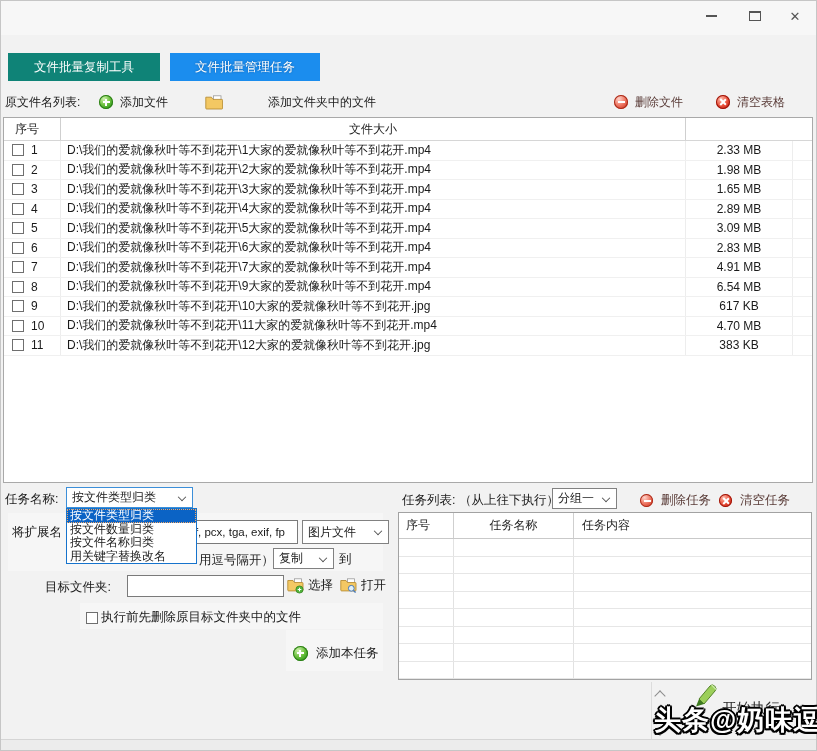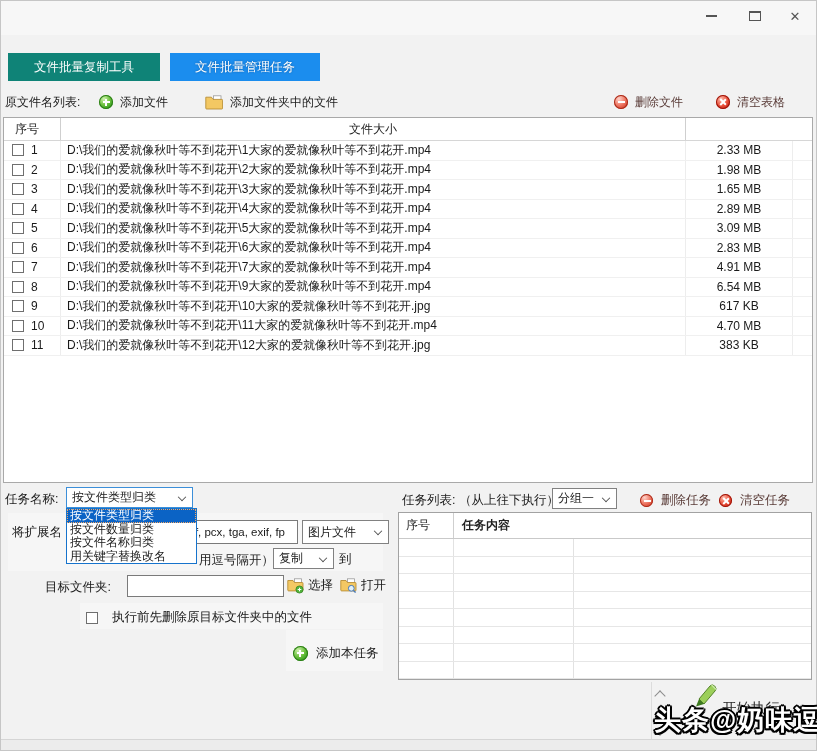--- a/index.html
+++ b/index.html
@@ -66,21 +66,21 @@
   .ddl { position:absolute; left:66px; top:508px; width:131px; height:56px; background:#fff; border:1px solid #1673CC; z-index:30; }
   .ddl .opt { height:13.5px; line-height:13.5px; font-size:12px; padding-left:3px; white-space:nowrap; overflow:hidden; }
   .ddl .sel { background:#0B63C5; color:#fff; outline:1px dotted #F0A868; outline-offset:-1px; }
 
   .flat-btn { position:absolute; display:flex; align-items:center; gap:4px; font-size:12.5px; white-space:nowrap; }
 
   
   .task-table { position:absolute; left:398px; top:512px; width:414px; height:168px; background:#fff; border:1px solid #a2a2a2; }
   .tt-header { display:grid; grid-template-columns:55px 120px 1fr; height:26px; border-bottom:1px solid #c9c9c9; }
   .tt-header > div { display:flex; align-items:center; border-right:1px solid #cfcfcf; font-size:12px; color:#222; }
-  .tt-header > div:last-child { border-right:none;font-weight:bold; }
+  .tt-header > div:last-child { border-right:none; }
   .tt-header .h1 { padding-left:7px; } .tt-header .h2 { justify-content:center; } .tt-header .h3 { padding-left:8px; }
   .tt-row { display:grid; grid-template-columns:55px 120px 1fr; height:17.5px; border-bottom:1px solid #e6e6e6; }
   .tt-row > div { border-right:1px solid #e2e2e2; } .tt-row > div:last-child { border-right:none; }
 
   .scroll-chev { position:absolute; width:8px; height:8px; border-right:1.6px solid #8c8c8c; border-bottom:1.6px solid #8c8c8c; }
   .chev-up { left:656px; top:692px; transform:rotate(-135deg); }
   .chev-down { left:656px; top:726px; transform:rotate(45deg); }
   .vsep { position:absolute; left:651px; top:682px; width:1px; height:57px; background:#dcdcdc; }
 
   .start-btn { position:absolute; left:722px; top:699px; font-size:14.5px; color:#2b2b2b; white-space:nowrap; }
@@ -115,21 +115,21 @@
       <span>文件批量管理任务</span>
     </div>
 
   <div class="toolbar-item" style="left:5px;">
       <span>原文件名列表:</span>
     </div>
   <div class="toolbar-item" style="left:99px;">
     <span class="sphere sph-green gap7"></span>
     <span>添加文件</span>
   </div>
-  <div class="toolbar-item" style="left:205px;">
+  <div class="toolbar-item" style="left:205px;gap:38px;">
     <svg class="gap7" width="18" height="15" viewBox="0 0 18 15">
       <rect x="8.5" y="0.8" width="7.5" height="6.5" fill="#ffffff" stroke="#9a9a9a" stroke-width="0.8"></rect>
       <path d="M0.8 2.2 h5.6 l1.6 2.2 h8.8 a0.8 0.8 0 0 1 0.8 0.8 v8 a0.8 0.8 0 0 1 -0.8 0.8 H1.6 a0.8 0.8 0 0 1 -0.8 -0.8 z" fill="#f3c863" stroke="#b98f35" stroke-width="0.9"></path>
     </svg>
     <span>添加文件夹中的文件</span>
   </div>
   <div class="toolbar-item danger-txt" style="left:614px;">
     <span class="sphere sph-red sph-minus gap7"></span>
     <span>删除文件</span>
   </div>
@@ -298,21 +298,21 @@
       <rect x="7.5" y="0.8" width="7" height="5.5" fill="#ffffff" stroke="#9a9a9a" stroke-width="0.8"></rect>
       <path d="M0.8 2.5 h5.2 l1.5 2 h7.7 a0.8 0.8 0 0 1 0.8 0.8 v6.8 a0.8 0.8 0 0 1 -0.8 0.8 H1.6 a0.8 0.8 0 0 1 -0.8 -0.8 z" fill="#f3c863" stroke="#b98f35" stroke-width="0.9"></path>
       <circle cx="11.3" cy="10.3" r="2.9" fill="#dff0fb" stroke="#4a7ab5" stroke-width="1"></circle>
       <line x1="13.4" y1="12.4" x2="15.6" y2="14.6" stroke="#4a7ab5" stroke-width="1.4"></line>
     </svg>
     <span>打开</span>
   </div>
 
   <div style="position:absolute; left:86px; top:609px; display:flex; align-items:center; gap:3px;">
     <span class="cb"></span>
-    <span class="lbl" style="position:static;margin-left:11px;">执行前先删除原目标文件夹中的文件</span>
+    <span class="lbl" style="position:static;">执行前先删除原目标文件夹中的文件</span>
   </div>
 
   <div class="flat-btn" style="left:293px; top:645px; gap:8px;">
     <span class="sphere sph-green" style="width:15px;height:15px;"></span>
     <span>添加本任务</span>
   </div>
 
   <div class="lbl" style="left:402px; top:492px;">任务列表: （从上往下执行）</div>
   <div class="combo" style="left:552px; top:488px; width:65px; height:21px;">
     <span>分组一</span>
@@ -323,20 +323,21 @@
     <span>删除任务</span>
   </div>
   <div class="flat-btn danger-txt" style="left:719px; top:492px; gap:8px;">
     <span class="sphere sph-x" style="width:13px;height:13px;"></span>
     <span>清空任务</span>
   </div>
 
   <div class="task-table">
     <div class="tt-header">
       <div class="h1">序号</div>
+      <div class="h2">任务名称</div>
       <div class="h3">任务内容</div>
     </div>
     <div class="tt-row">
         <div></div>
         <div></div>
         <div></div>
       </div>
     <div class="tt-row">
         <div></div>
         <div></div>

